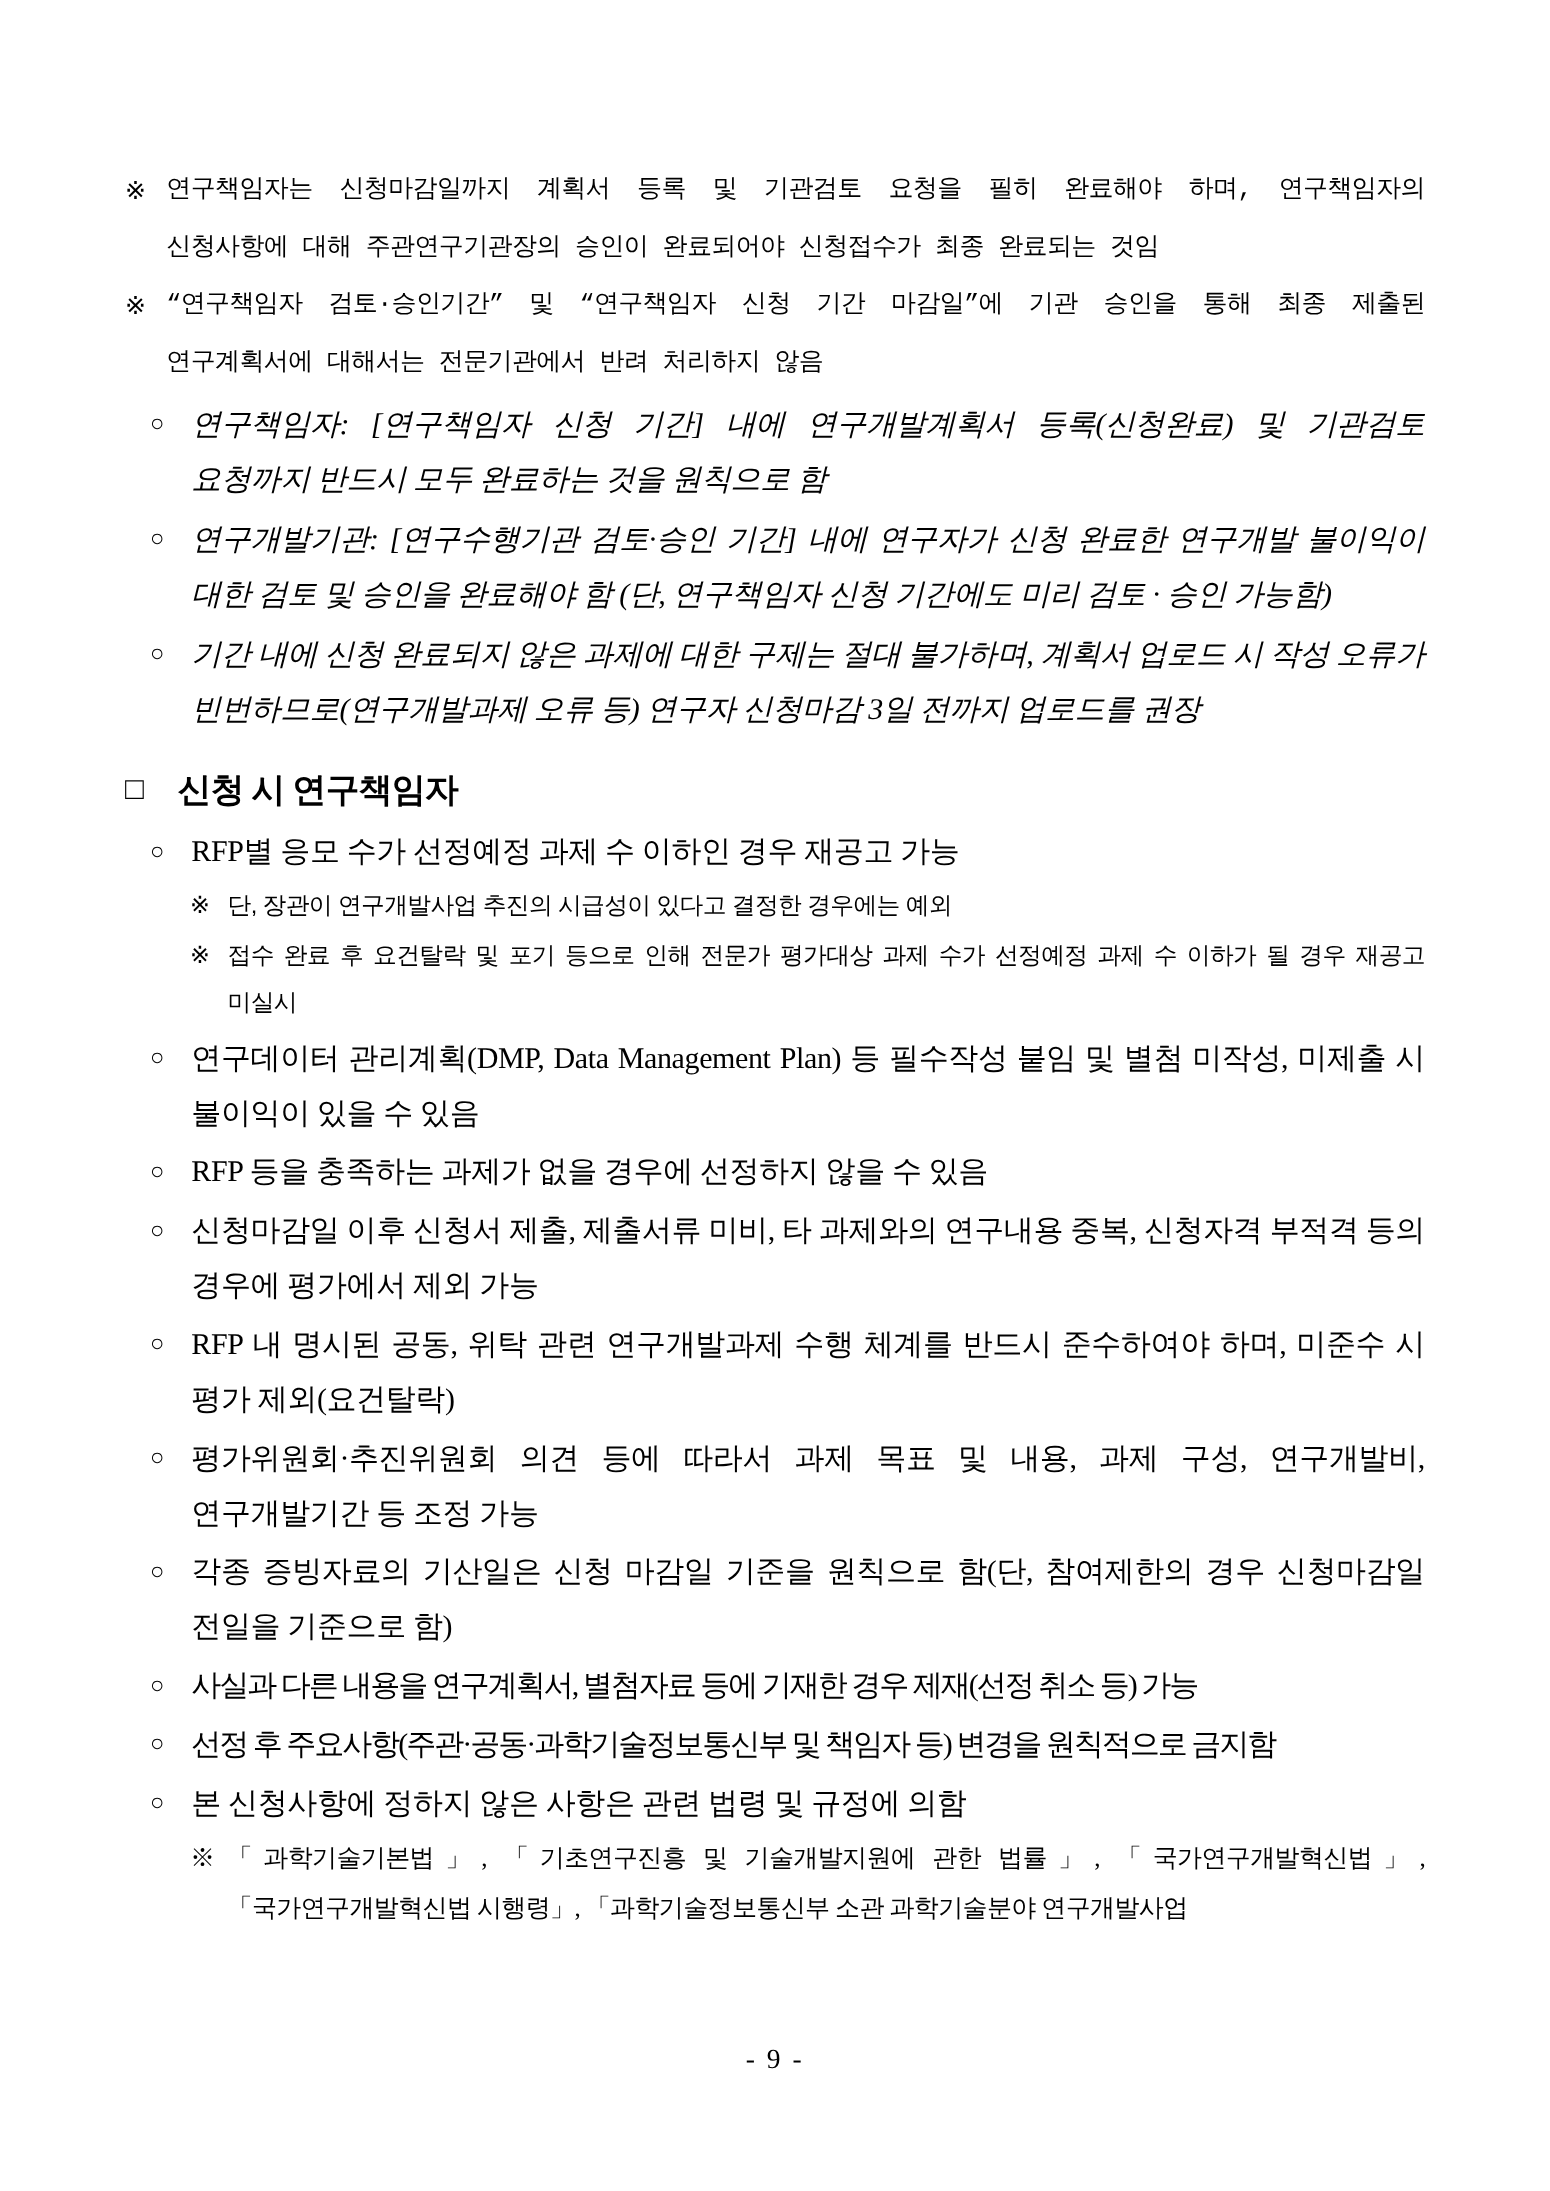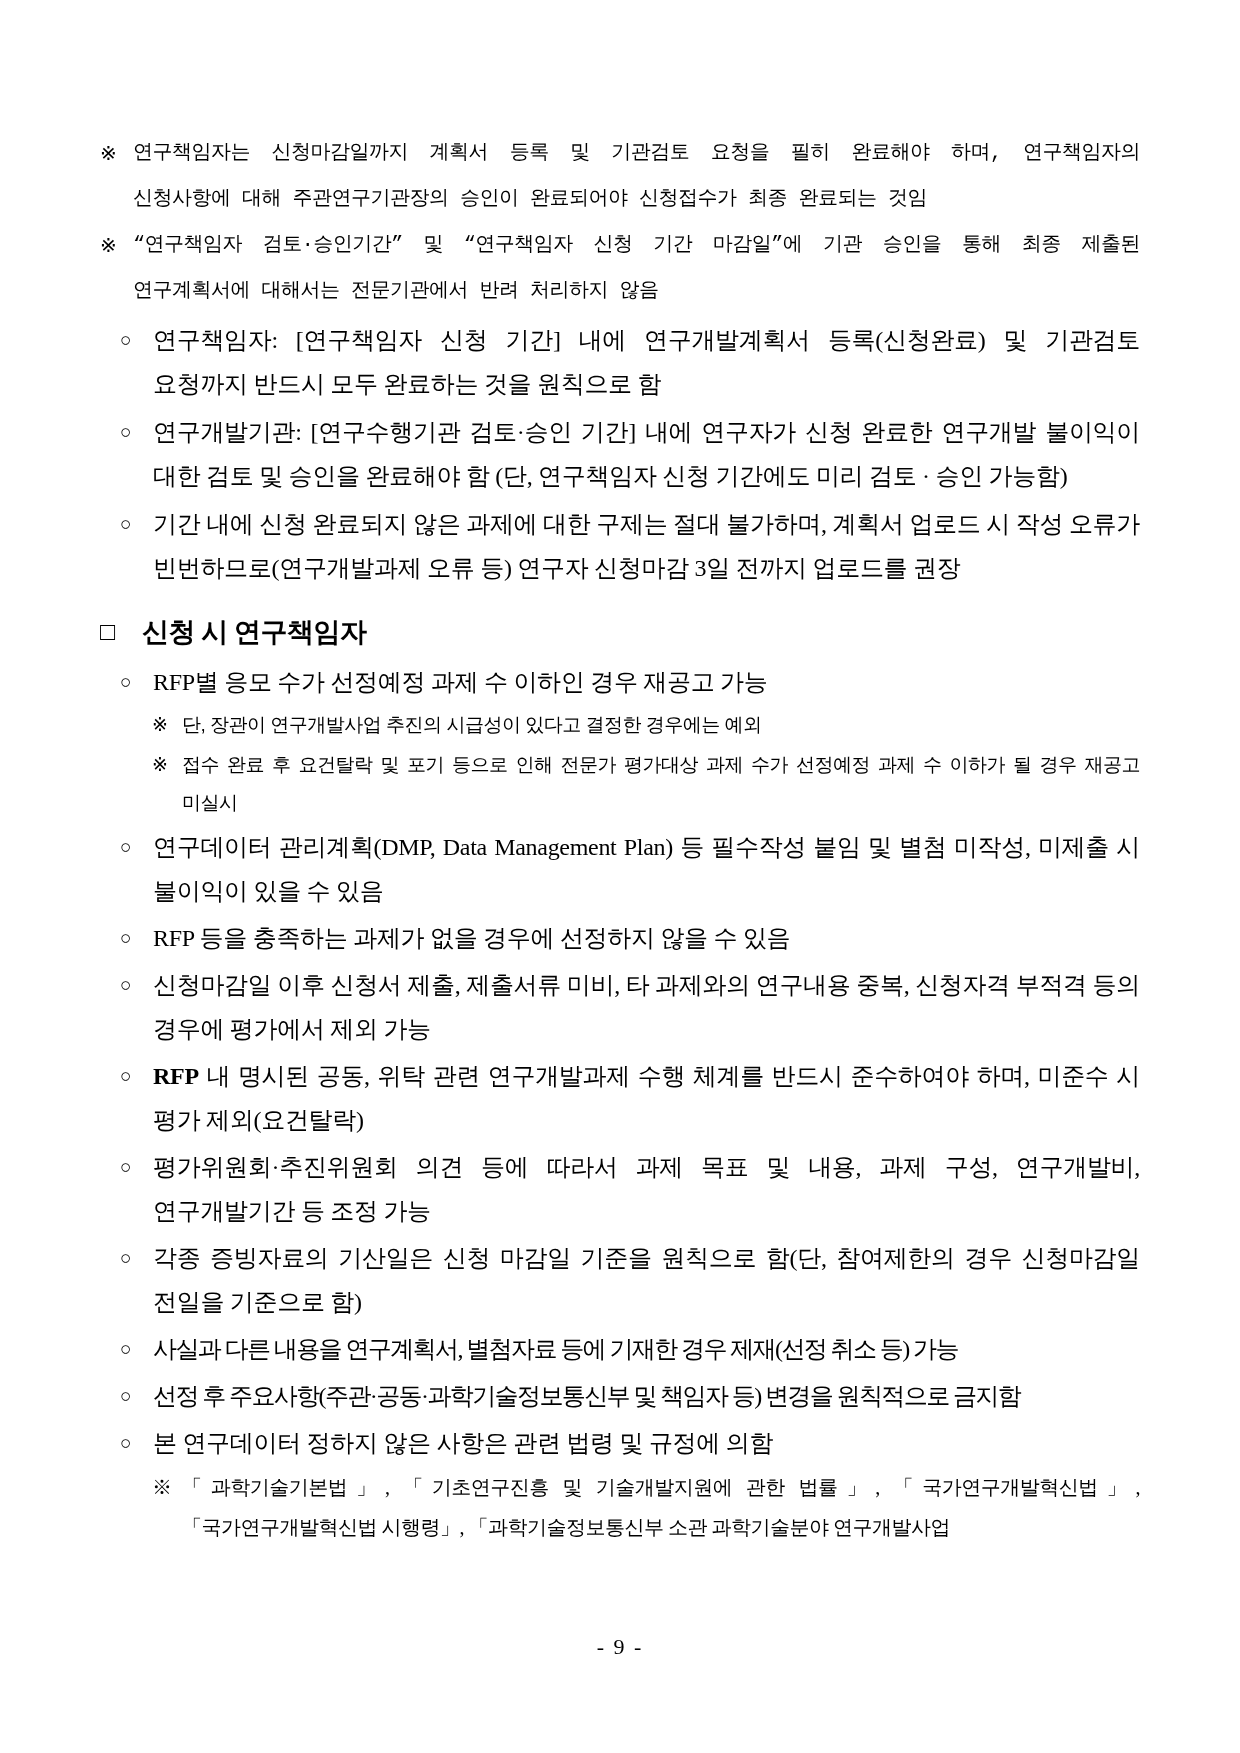--- a/index.html
+++ b/index.html
@@ -19,39 +19,39 @@
   .note .marker{flex:none;width:33px;}
   .note .ntext{flex:1;text-align:justify;word-break:keep-all;font-family:Liberation Mono, monospace;}
 
   
   .bullet{
     display:flex;align-items:flex-start;
     font-size:24px;line-height:44px;letter-spacing:-0.3px;
     padding-left:20px;margin-top:4px;
   }
   .bullet .bmarker{flex:none;width:33px;font-size:19px;}
-  .bullet .btext{flex:1;text-align:justify;word-break:keep-all;}
+  .bullet .btext{flex:1;text-align:justify;word-break:keep-all;font-style:italic;}
 
   
   .section-header{
     display:flex;align-items:flex-start;
     font-size:27px;font-weight:bold;line-height:40px;
     margin-top:22px;margin-bottom:8px;letter-spacing:-0.5px;
   }
   .section-header .hmarker{flex:none;width:42px;font-weight:normal;font-size:25px;}
 
   
   .item{
     display:flex;align-items:flex-start;
     font-size:24px;line-height:44px;letter-spacing:-0.3px;
     padding-left:20px;margin-top:3px;
   }
   .item .bmarker{flex:none;width:33px;font-size:19px;}
   .item .btext{flex:1;text-align:justify;word-break:keep-all;}
-  .item .btext b{font-weight:bold;}
+  .item .btext b{font-weight:normal;}
   .item.tight .btext{letter-spacing:-1.6px;}
 
   
   .subnote{
     display:flex;align-items:flex-start;
     font-family:"Liberation Sans","DejaVu Sans",sans-serif;
     font-size:19px;line-height:38px;letter-spacing:-0.5px;
     padding-left:52px;margin-top:2px;
   }
   .subnote .marker{flex:none;width:30px;}
@@ -146,21 +146,21 @@
       <span class="btext">사실과 다른 내용을 연구계획서, 별첨자료 등에 기재한 경우 제재(선정 취소 등) 가능</span>
     </div>
 
     <div class="item tight">
       <span class="bmarker">○</span>
       <span class="btext">선정 후 주요사항(주관·공동·과학기술정보통신부 및 책임자 등) 변경을 원칙적으로 금지함</span>
     </div>
 
     <div class="item">
       <span class="bmarker">○</span>
-      <span class="btext">본 연구데이터 정하지 않은 사항은 관련 법령 및 규정에 의함</span>
+      <span class="btext">본 신청사항에 정하지 않은 사항은 관련 법령 및 규정에 의함</span>
     </div>
     <div class="subnote serifnote">
       <span class="marker">※</span>
       <span class="ntext">「과학기술기본법」, 「기초연구진흥 및 기술개발지원에 관한 법률」, 「국가연구개발혁신법」, 「국가연구개발혁신법 시행령」, 「과학기술정보통신부 소관 과학기술분야 연구개발사업</span>
     </div>
 
   </div>
 
   <div class="footer">- 9 -</div>
 </div>

